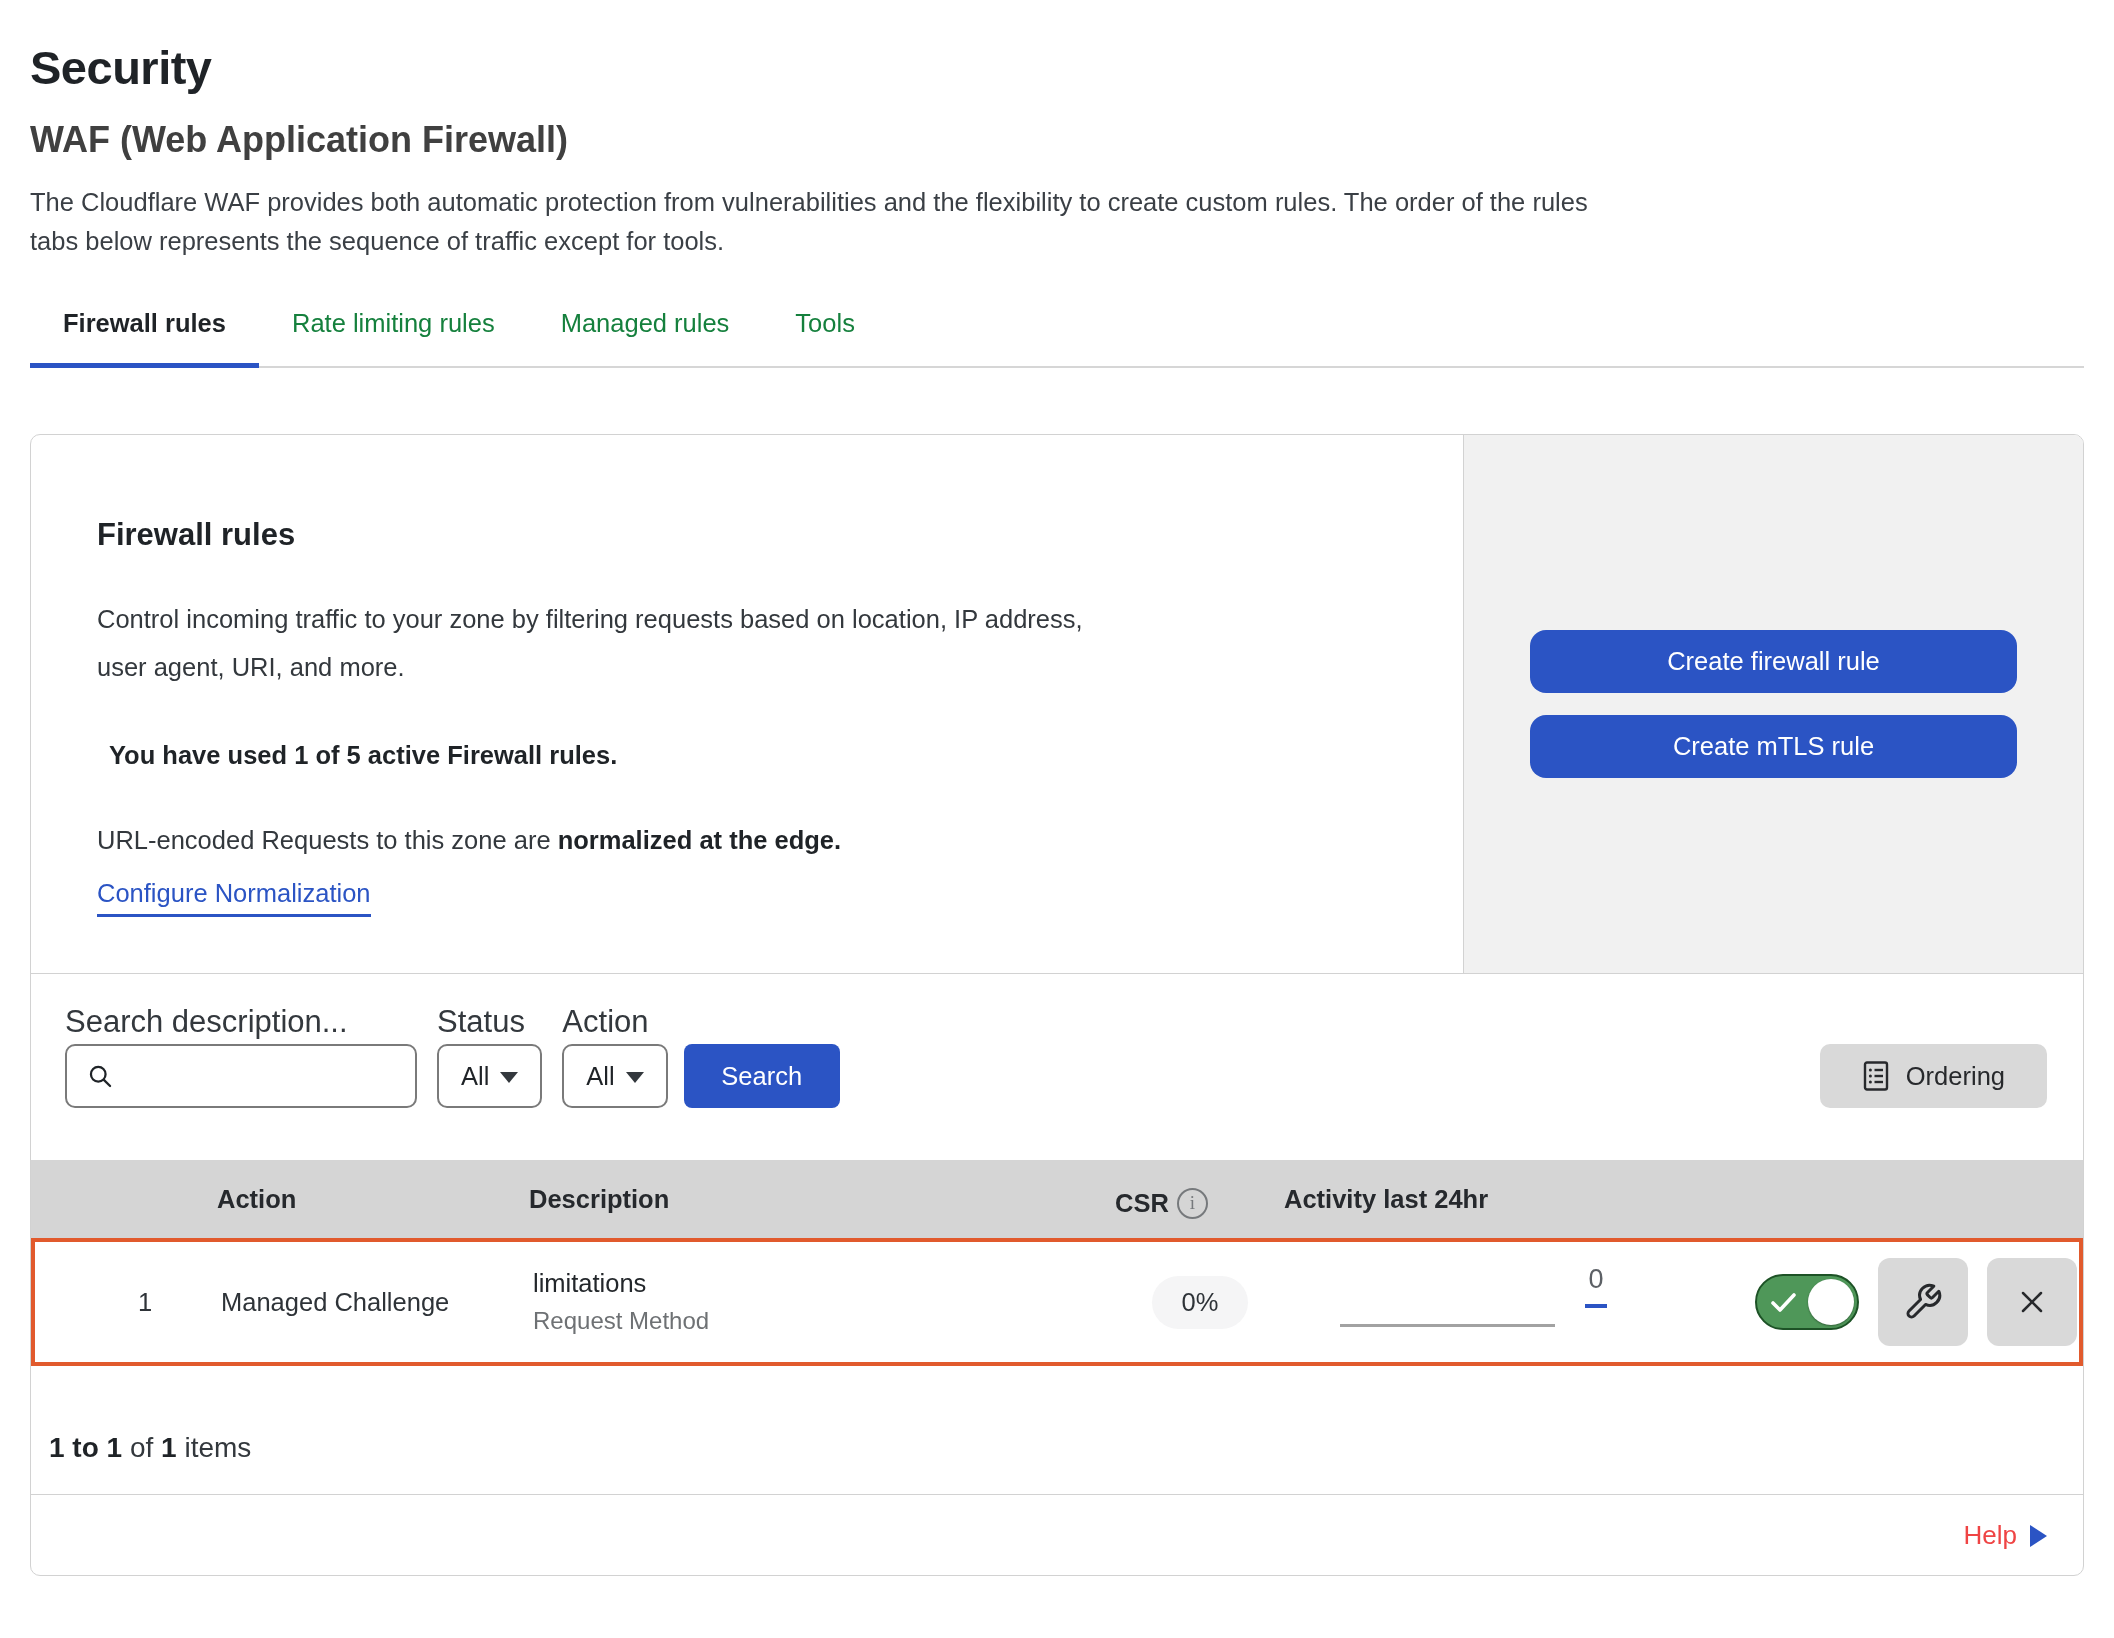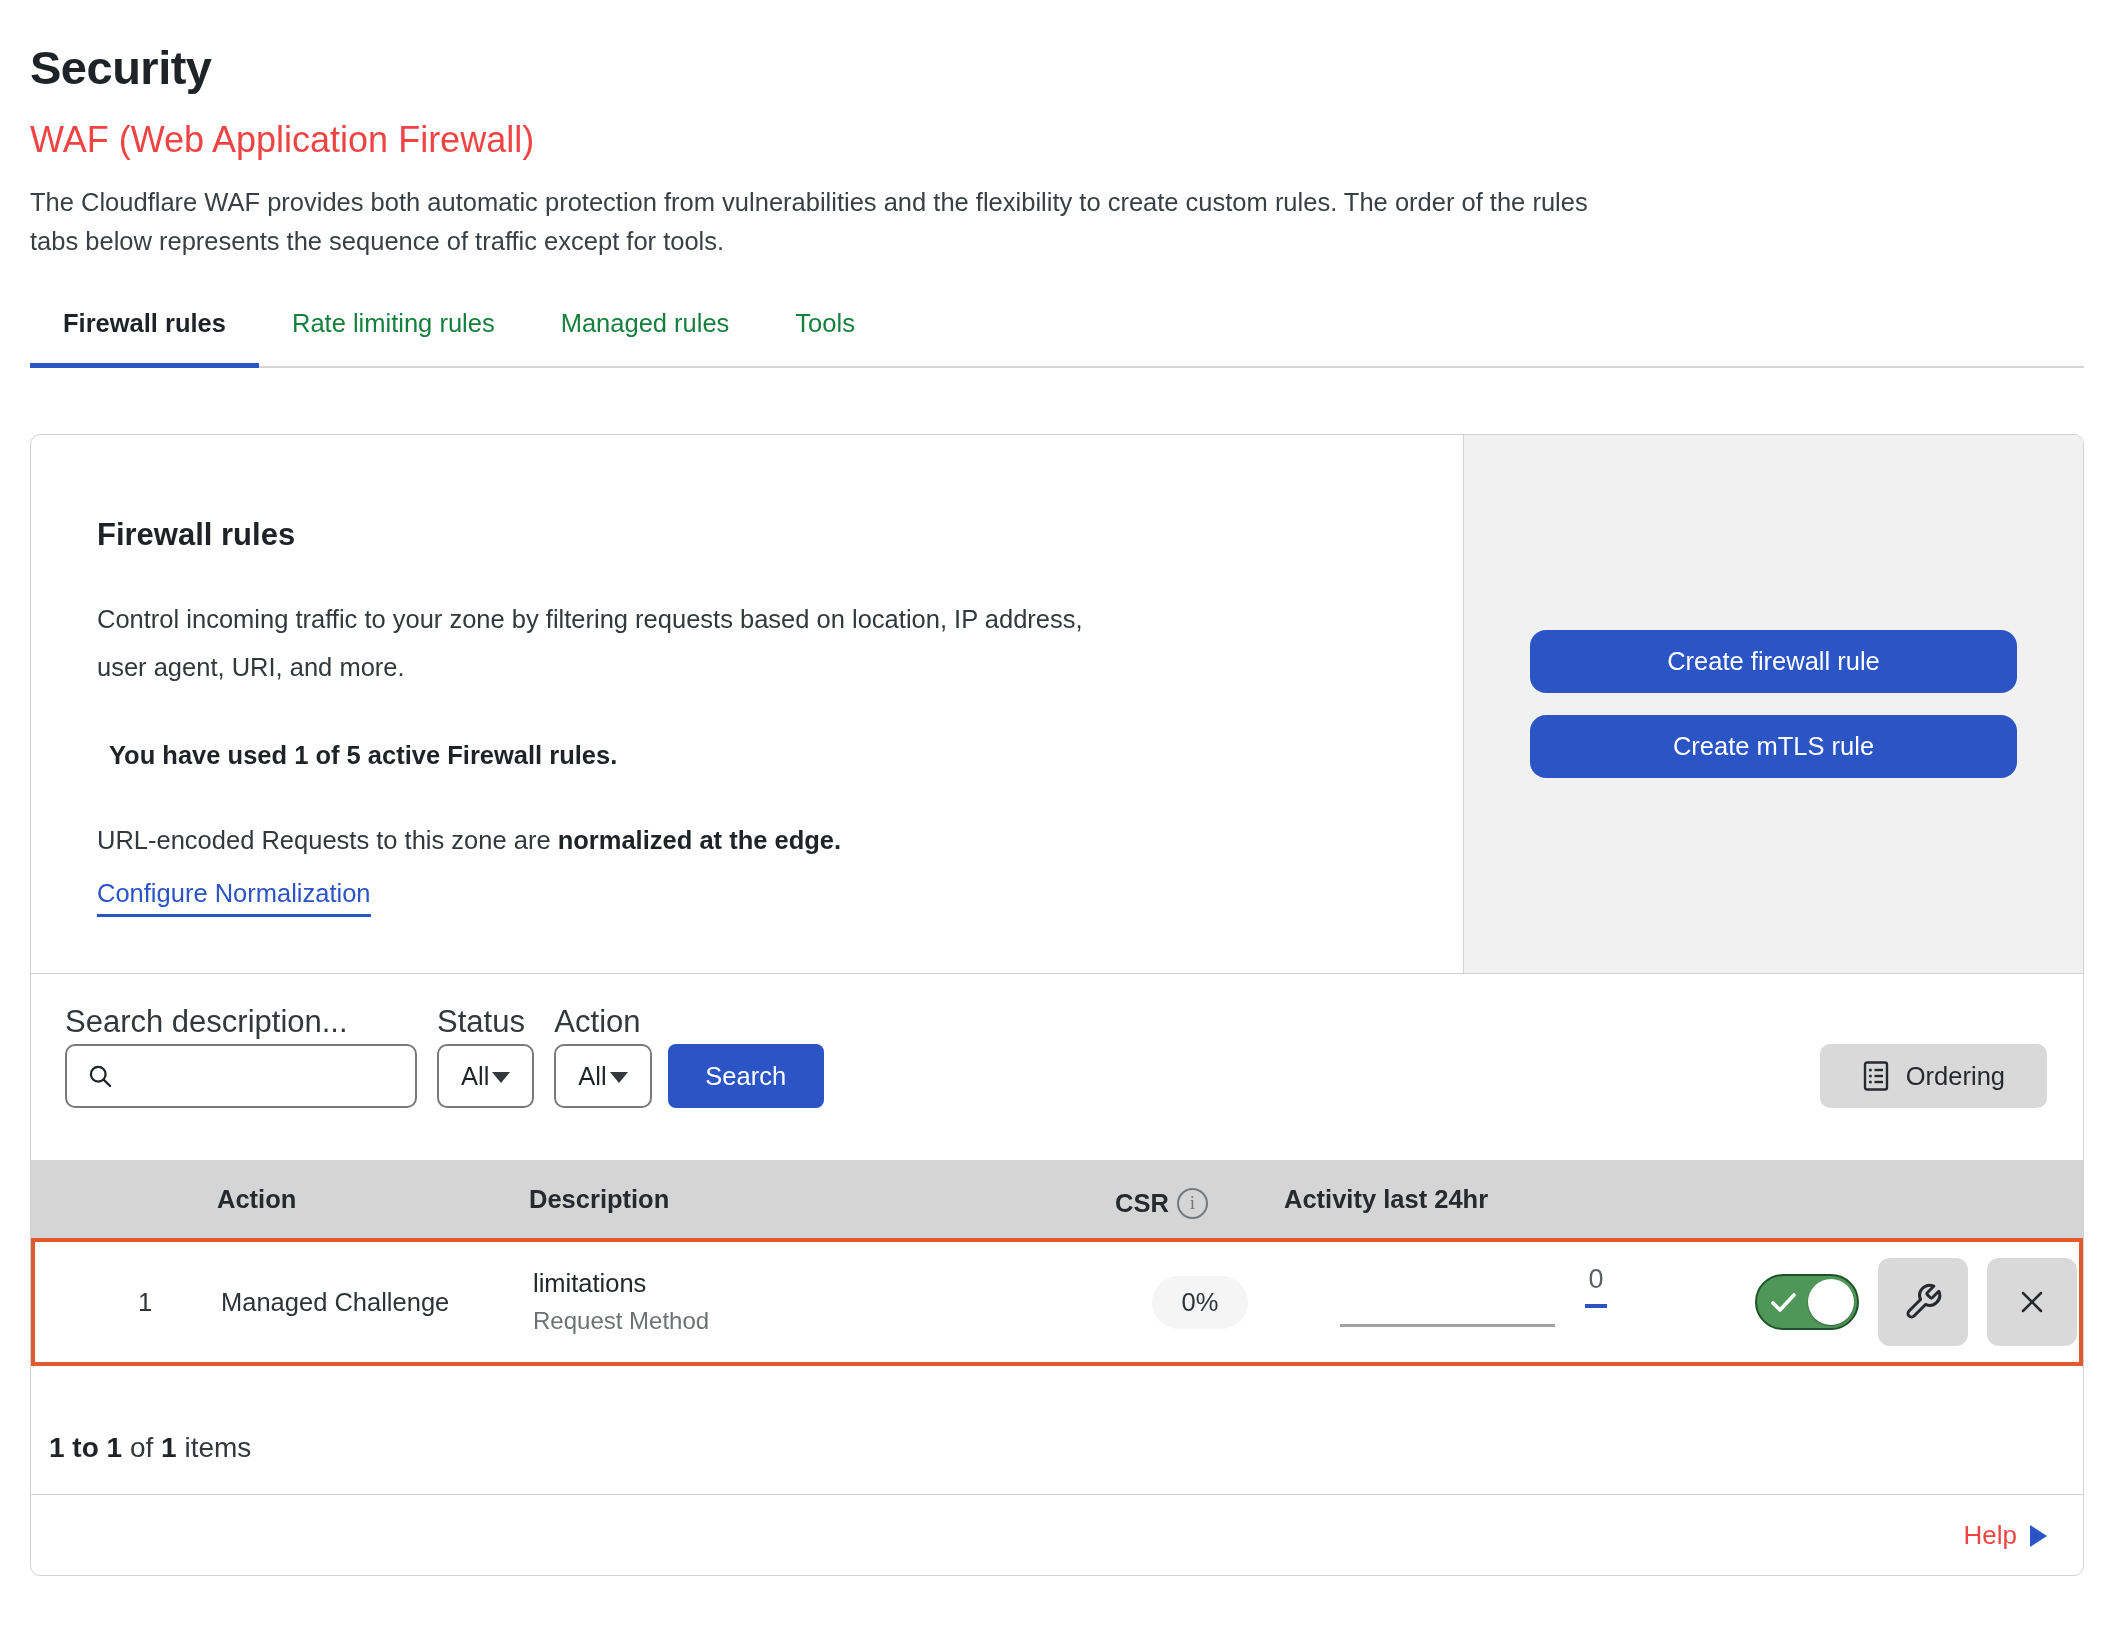--- a/index.html
+++ b/index.html
@@ -6,21 +6,21 @@
   html,body { margin:0; padding:0; }
   body {
     width:2114px; height:1638px; overflow:hidden;
     background:#ffffff; color:#2e3338;
     font-family:"Liberation Sans", sans-serif;
   }
   .page { padding:6px 30px 0 30px; }
 
   
   .page-title { font-size:47px; font-weight:700; color:#1f2327; margin:34px 0 0; letter-spacing:-0.5px; }
-  .page-subtitle { font-size:36px; font-weight:400; color:#ef4444; margin:24px 0 0; }
+  .page-subtitle { font-size:36px; font-weight:700; color:#404040; margin:24px 0 0; }
   .page-desc { font-size:25.5px; color:#3a3f45; margin:22px 0 0; line-height:39px; }
 
   
   .tabs { margin-top:48px; border-bottom:2px solid #d6d6d6; display:flex; }
   .tab { font-size:25.5px; color:#15803d; padding:0 33px 28px; cursor:pointer; white-space:nowrap; }
   .tab.active { font-weight:700; color:#1f2327; border-bottom:5px solid #2b54c4; margin-bottom:-2px; padding-bottom:25px; }
 
   
   .card { margin-top:66px; border:1px solid #d2d2d2; border-radius:10px; overflow:hidden; background:#fff; }
 
@@ -41,21 +41,21 @@
 
   
   .filters { display:flex; align-items:flex-end; padding:30px 36px 52px 34px; }
   .field-label { display:block; font-size:31px; color:#33383d; margin-bottom:4px; }
   .search-box { width:352px; height:64px; border:2px solid #7a7a7a; border-radius:10px;
                 display:flex; align-items:center; gap:10px; padding:0 16px 0 20px; background:#fff; }
   .search-box input { border:none; outline:none; background:transparent; flex:1; min-width:0;
                       font-size:25px; font-family:inherit; color:#1f2327; }
   .field + .field { margin-left:20px; }
   .select { height:64px; border:2px solid #7a7a7a; border-radius:10px; background:#fff;
-            display:flex; align-items:center; justify-content:center; gap:3px;
+            display:flex; align-items:center; justify-content:center; gap:11px;
             font-size:25.5px; color:#1f2327; padding:0 22px; cursor:pointer; }
   .caret { width:0; height:0; border-left:9px solid transparent; border-right:9px solid transparent;
            border-top:11px solid #33383d; margin-top:3px; }
   .btn-search { height:64px; width:156px; margin-left:16px; background:#2b54c4; color:#fff;
                 border:none; border-radius:8px; font-size:25.5px; font-family:inherit; cursor:pointer; }
   .btn-ordering { margin-left:auto; height:64px; padding:0 42px; background:#d9d9d9; color:#27292c;
                   border:none; border-radius:10px; font-size:25.5px; font-family:inherit;
                   display:flex; align-items:center; gap:16px; cursor:pointer; }
 
   

